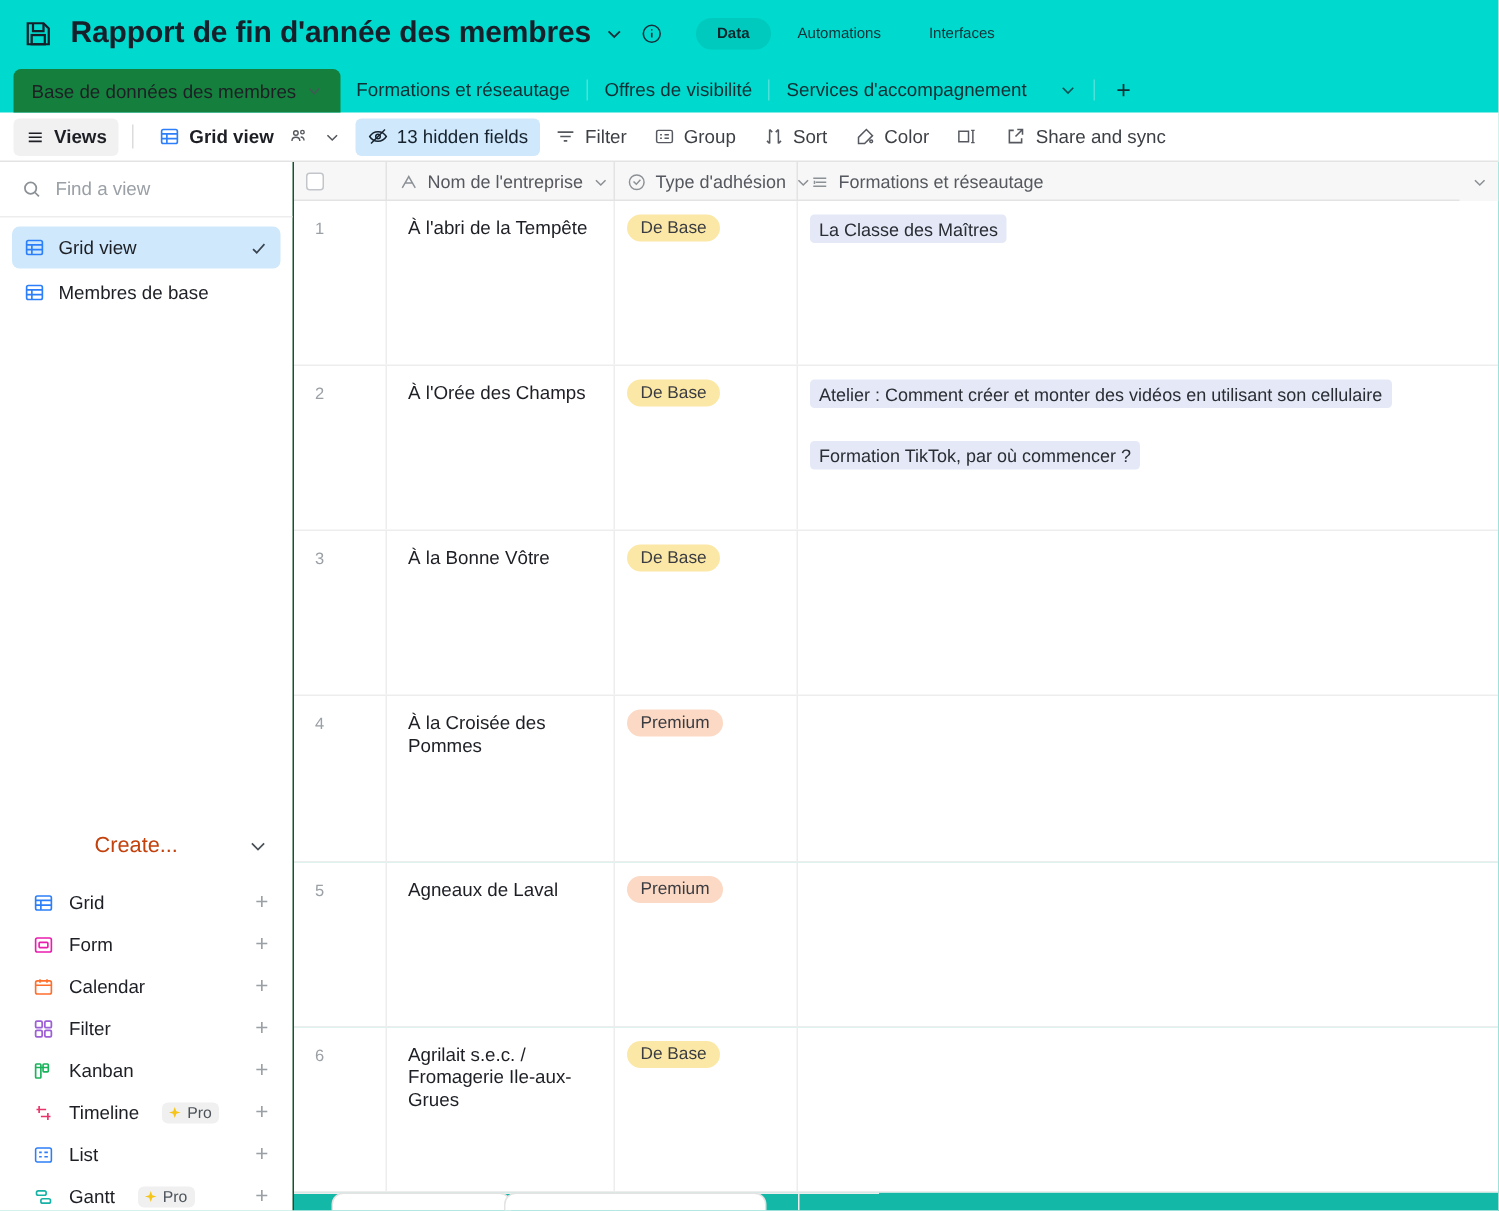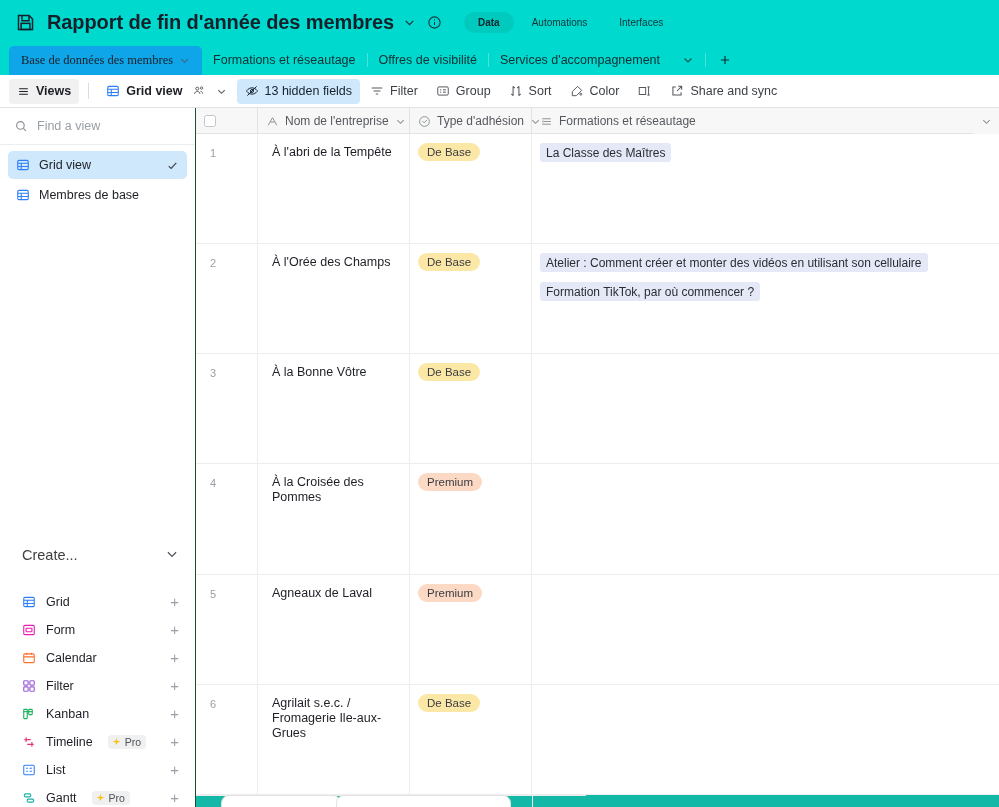--- a/index.html
+++ b/index.html
@@ -32,22 +32,22 @@
   
   .tabbar {
     height: 31px; background: #00d9cd; display: flex; align-items: flex-end; flex: 0 0 31px;
     padding-left: 9px; position: relative;
   }
   .tab {
     font-size: 12.5px; color: #0e2f34; padding: 0 11px; height: 31px;
     display: flex; align-items: center; white-space: nowrap; gap: 6px;
   }
   .tab.active {
-    background: #0ea5e9; color: #1d1f25; font-weight: 400;
-    border-radius: 5px 5px 0 0; height: 29px; padding: 0 12px; font-family: Liberation Serif, serif;
+    background: #15803d; color: #1d1f25; font-weight: 400;
+    border-radius: 5px 5px 0 0; height: 29px; padding: 0 12px;
   }
   .tab-sep { width: 1px; height: 14px; background: #4ce1d9; align-self: center; }
   .tab .chev { opacity: .8; display: flex; align-items: center; }
   .tab-plus { padding: 0 12px; height: 31px; display: flex; align-items: center; color: #10333a; }
 
   
   .toolbar {
     height: 33px; flex: 0 0 33px; background: #fff; border-bottom: 1px solid #e3e3e3;
     display: flex; align-items: center; padding: 0 9px; gap: 2px;
   }
@@ -77,22 +77,22 @@
   .viewlist { padding: 6px 8px 0 8px; }
   .viewitem {
     height: 28px; display: flex; align-items: center; gap: 9px; padding: 0 8px;
     border-radius: 5px; font-size: 12.5px; color: #1d1f25; margin-bottom: 2px;
   }
   .viewitem.active { background: #cfe8fb; }
   .viewitem .check { margin-left: auto; color: #3a4450; display: flex; align-items: center; }
 
   .createsec { margin-top: auto; padding-bottom: 2px; }
   .create-head {
-    display: flex; align-items: flex-start; padding: 0 16px 0 22px; height: 34px;
-    font-size: 14.5px; color: #404040;
+    display: flex; align-items: center; padding: 0 16px 0 22px; height: 34px;
+    font-size: 14.5px; color: #c2410c; margin-left: 41px;
   }
   .create-head .chev { margin-left: auto; color: #4b5259; display: flex; align-items: center; }
   .create-item {
     display: flex; align-items: flex-end; gap: 10px; height: 28px; padding: 0 16px 0 22px;
     font-size: 12.5px; color: #1d1f25;
   }
   .create-item .plus { margin-left: auto; color: #9aa0a6; font-size: 15px; line-height: 1; }
   .pro-badge {
     display: inline-flex; align-items: center; gap: 3px; background: #f0f0f0;
     border-radius: 4px; padding: 1px 5px 1px 3px; font-size: 10.5px; color: #4b5259; margin-left: 5px;
@@ -132,21 +132,21 @@
   .cell.col-rownum { color: #9aa0a6; font-size: 11px; padding-left: 14px; padding-top: 13px; }
   .cell.col-name { padding-left: 14px; line-height: 15px; }
   .cell.col-type { padding-top: 9px; }
   .cell.col-form { border-right: none; padding-top: 9px; }
   .badge {
     display: inline-block; border-radius: 9px; padding: 2.5px 9px; font-size: 11.5px;
     color: #3a3c42; line-height: 13px;
   }
   .chip {
     display: inline-block; background: #e5e9f7; border-radius: 3px; padding: 2.5px 6px;
-    font-size: 12px; color: #2a2d33; line-height: 14px; margin-bottom: 10px; max-width: 100%;
+    font-size: 12px; color: #2a2d33; line-height: 14px; margin-bottom: 22px; max-width: 100%;
   }
   .chip-wrap { display: flex; flex-direction: column; align-items: flex-start; }
 
   
   .addrow-stub {
     position: absolute; left: 0; bottom: 0; height: 12px; width: 390px;
     pointer-events: none;
   }
   .stub-a { position: absolute; left: 25px; bottom: -14px; width: 120px; height: 26px;
             border: 1px solid #e3e3e3; border-radius: 8px 8px 0 0; background: #fff; }

